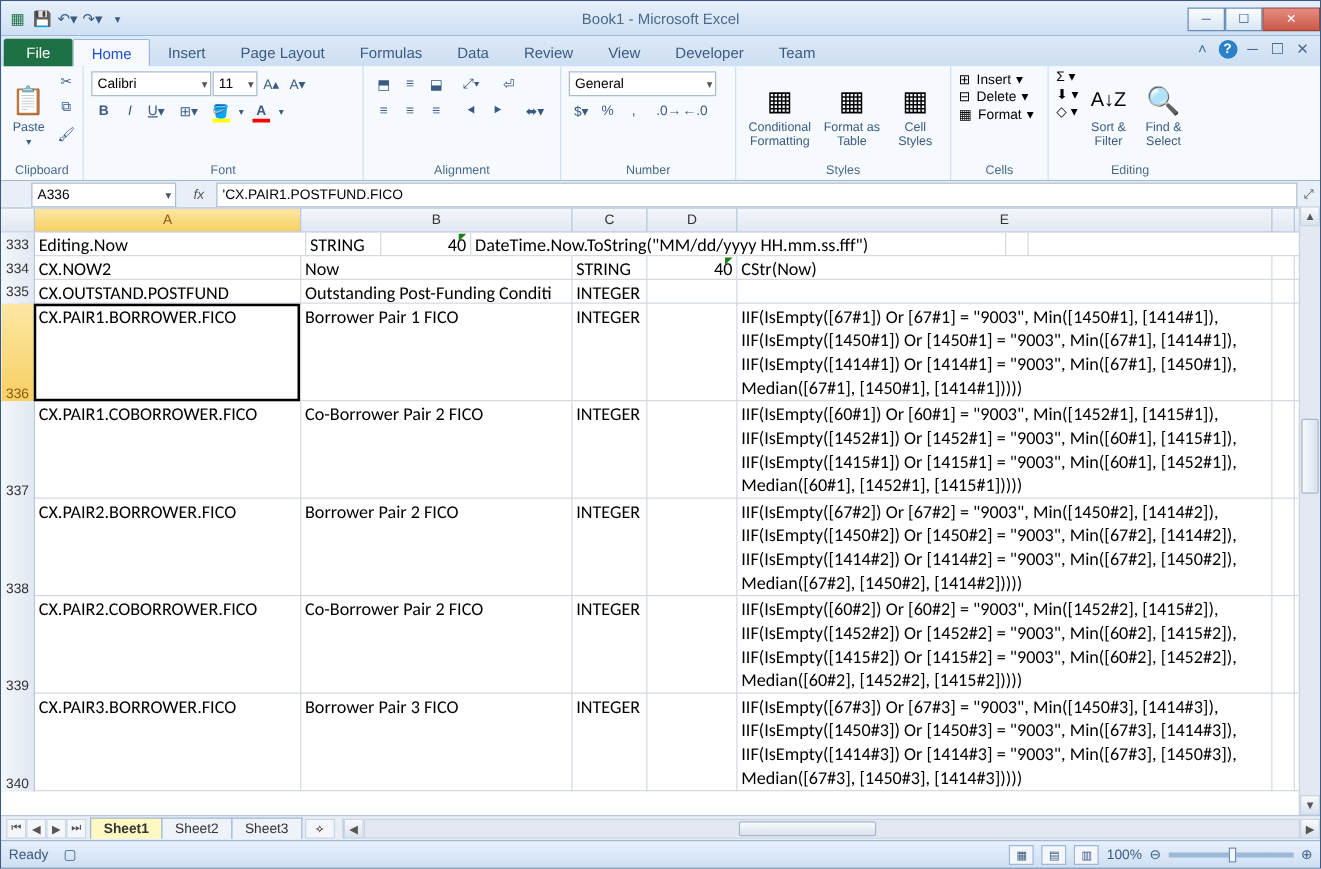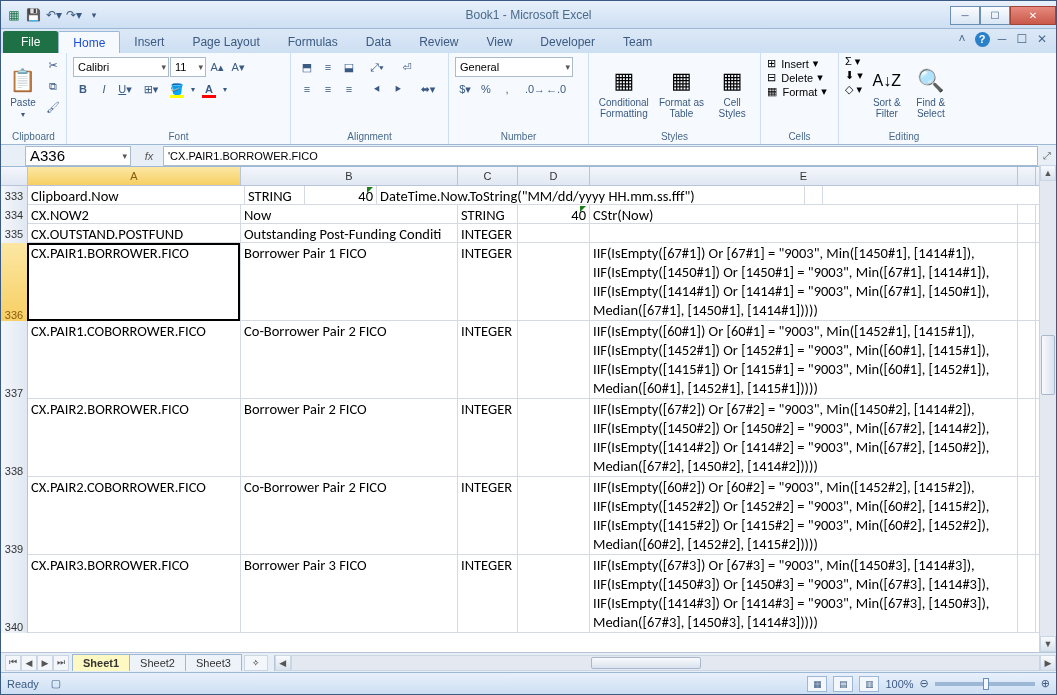--- a/index.html
+++ b/index.html
@@ -38,21 +38,21 @@
 .combo { height: 20px; border: 1px solid #abc; background: #fff; font-size: 11px; padding: 0 14px 0 4px; position: relative; display: flex; align-items: center; }
 .combo::after { content: "▾"; position: absolute; right: 2px; font-size: 9px; color: #555; }
 .font-combo { width: 96px; }
 .size-combo { width: 36px; }
 
 .block { display:flex; flex-direction:column; gap:2px; padding-top:2px;}
 .brow { display:flex; gap:1px; align-items:center; }
 
 
 .formula-bar { height: 22px; background: #e9eff7; border-bottom: 1px solid #9db7d6; display: flex; align-items: center; }
-.name-box { width: 106px; height: 20px; border: 1px solid #abc; background: #fff; margin: 0 4px 0 24px; padding: 0 4px; display: flex; align-items: center; font-size: 15px; position: relative; }
+.name-box { width: 116px; height: 20px; border: 1px solid #abc; background: #fff; margin: 0 4px 0 24px; padding: 0 4px; display: flex; align-items: center; font-size: 11px; position: relative; }
 .name-box::after { content:"▾"; position:absolute; right:3px; font-size:9px; color:#555; }
 .fx-btn { width: 20px; height: 20px; display: flex; align-items: center; justify-content: center; font-style: italic; color: #555; margin: 0 4px; }
 .formula-input { flex: 1; height: 20px; border: 1px solid #abc; background: #fff; padding: 0 4px; font-size: 11px; display: flex; align-items: center; white-space: nowrap; overflow: hidden; position:relative; }
 .formula-expand { width:18px; display:flex; align-items:center; justify-content:center; color:#555; font-size:10px; }
 
 
 .grid-area { flex: 1; display: flex; flex-direction: column; background: #fff; overflow: hidden; }
 .col-headers { display: flex; height: 19px; background: linear-gradient(#f3f6fb,#e1e8f2); border-bottom: 1px solid #b6c5d9; }
 .selall { width: 27px; border-right: 1px solid #b6c5d9; background: linear-gradient(#f3f6fb,#e1e8f2); }
 .ch { border-right: 1px solid #b6c5d9; text-align: center; font-size: 11px; color: #333; display: flex; align-items: center; justify-content: center; }
@@ -273,38 +273,38 @@
             <div class="lbl">Find &amp; Select</div>
           </div>
       </div>
       <div class="rgroup-label">Editing</div>
     </div>
   </div>
 
   <div class="formula-bar">
     <div class="name-box">A336</div>
     <div class="fx-btn">fx</div>
-    <div class="formula-input">'CX.PAIR1.BORROWER.FICO</div>
+    <div class="formula-input">'CX.PAIR1.POSTFUND.FICO</div>
     <div class="formula-expand">⤢</div>
   </div>
 
   <div class="grid-area" style="position:relative;">
     <div class="col-headers">
       <div class="selall"></div>
       <div class="ch cA sel">A</div>
       <div class="ch cB">B</div>
       <div class="ch cC">C</div>
       <div class="ch cD">D</div>
       <div class="ch cE">E</div>
       <div class="ch cRest"></div>
     </div>
     <div class="rows" id="rows-container">
         <div class="row" style="height: 19px;">
           <div class="rh" style="height: 19px; align-items: center;">333</div>
-          <div class="cell cB" style="height: 19px; line-height: 19px;">Clipboard.Now</div>
+          <div class="cell cB" style="height: 19px; line-height: 19px;">Editing.Now</div>
           <div class="cell cC" style="height: 19px; line-height: 19px;">STRING</div>
           <div class="cell cD num rel green-tri" style="height: 19px; line-height: 19px;">40</div>
           <div class="cell cE" style="height: 19px; line-height: 19px;">DateTime.Now.ToString("MM/dd/yyyy HH.mm.ss.fff")</div>
           <div class="cell cRest" style="height: 19px;"></div>
         </div>
         <div class="row" style="height: 19px;">
           <div class="rh" style="height: 19px; align-items: center;">334</div>
           <div class="cell cA" style="height: 19px; line-height: 19px;">CX.NOW2</div>
           <div class="cell cB" style="height: 19px; line-height: 19px;">Now</div>
           <div class="cell cC" style="height: 19px; line-height: 19px;">STRING</div>

